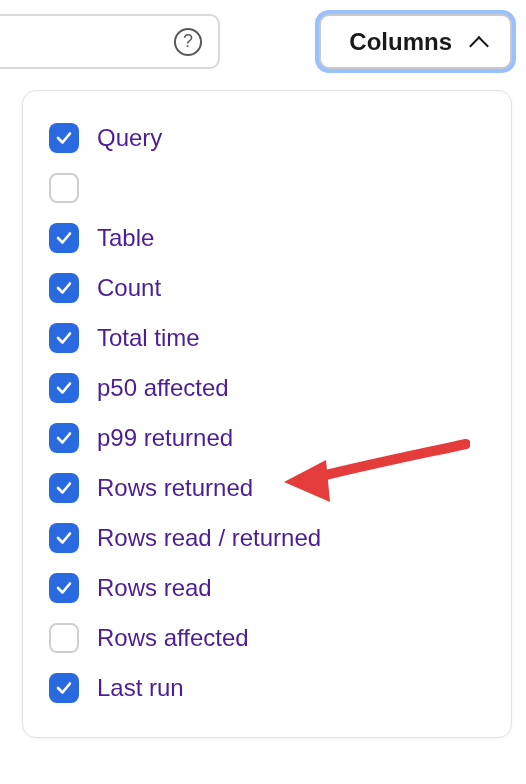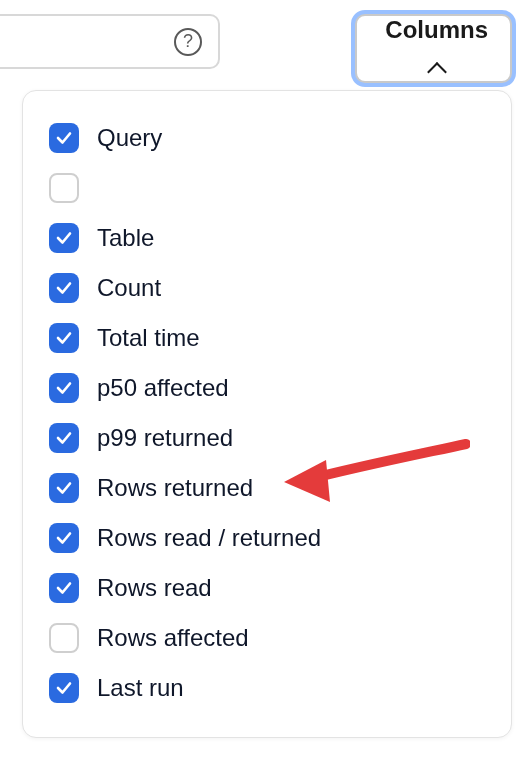--- a/index.html
+++ b/index.html
@@ -44,34 +44,33 @@
     justify-content: center;
     font-size: 18px;
     color: #595959;
     font-weight: 500;
   }
 
   .columns-btn {
     position: absolute;
     top: 14px;
     right: 14px;
-    height: 69px;
+    height: 55px;
     padding: 0 22px 0 28px;
     border: 2px solid #c9c9c9;
     border-radius: 10px;
     background: #fff;
     display: flex;
     align-items: center;
     gap: 18px;
     font-size: 24px;
     font-weight: 700;
     color: #1a1a1a;
     box-shadow: 0 0 0 4px rgba(70,140,255,0.55);
     cursor: pointer;
-    flex-direction: column;
   }
 
   .chevron-up {
     width: 18px;
     height: 12px;
     position: relative;
   }
   .chevron-up::before {
     content: "";
     position: absolute;
@@ -126,21 +125,21 @@
     stroke: #fff;
     stroke-width: 3.5;
     fill: none;
     stroke-linecap: round;
     stroke-linejoin: round;
   }
 
   .option-label {
     font-size: 24px;
     font-weight: 400;
-    color: #0f172a;
+    color: #4c1d95;
   }
 
   .arrow-annotation {
     position: absolute;
     pointer-events: none;
   }
 </style>
 </head>
 <body>
 

